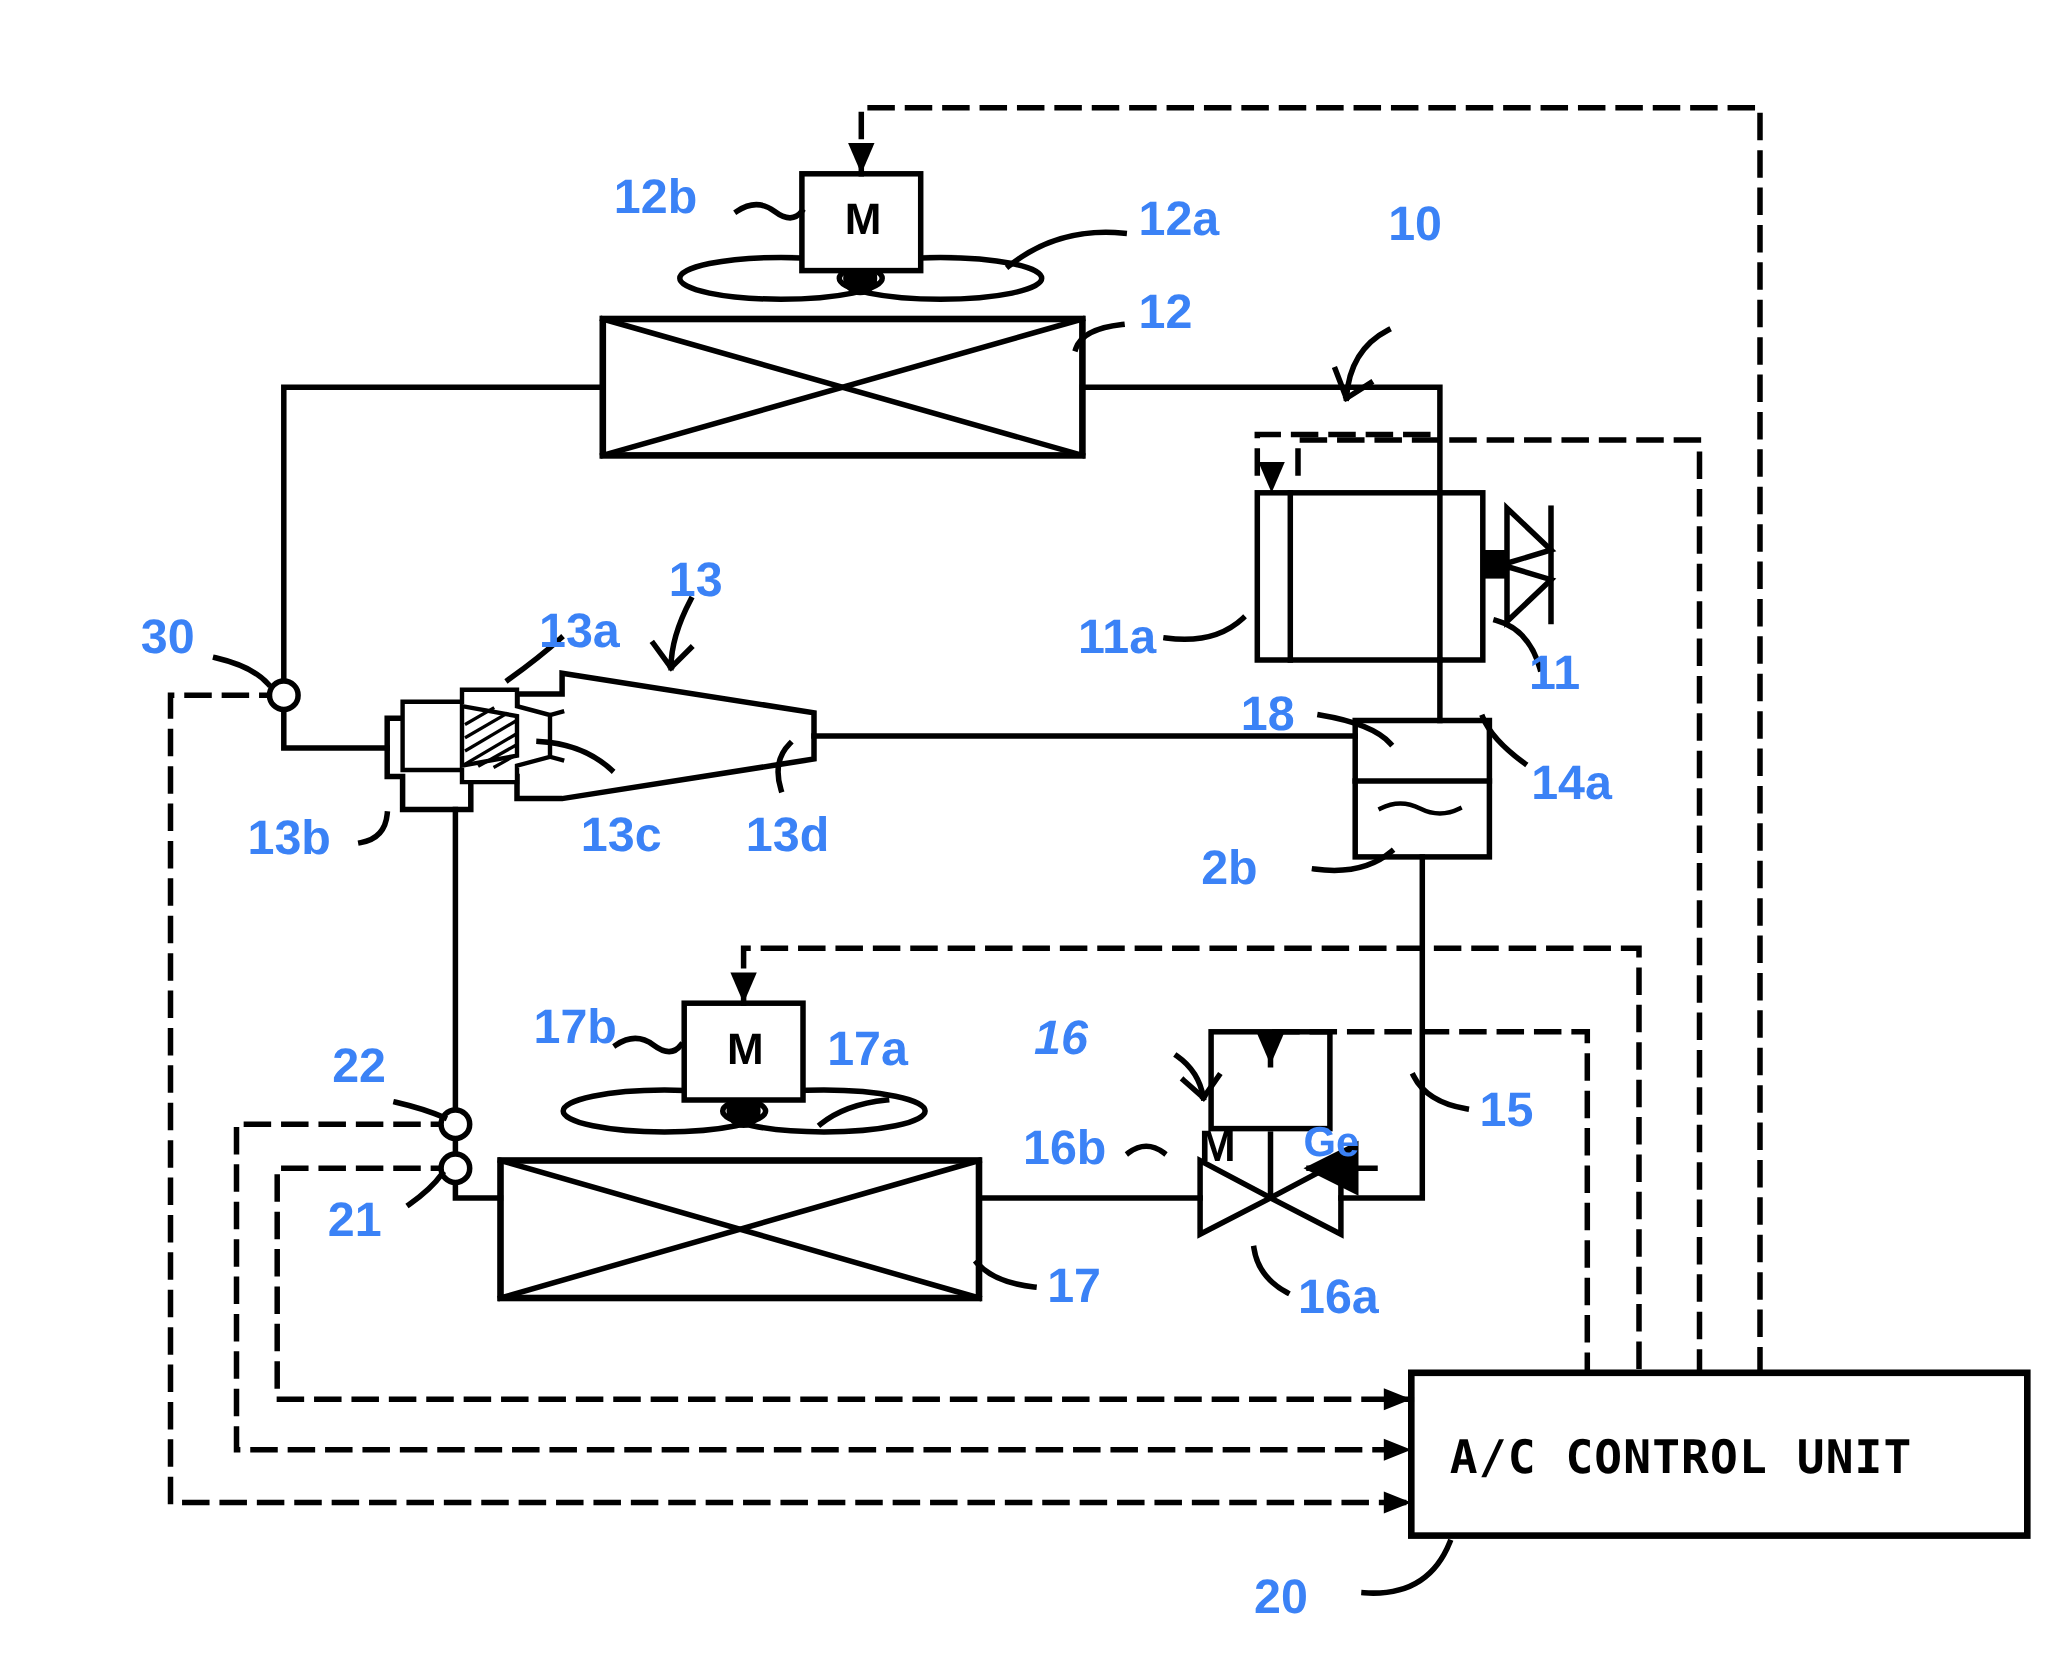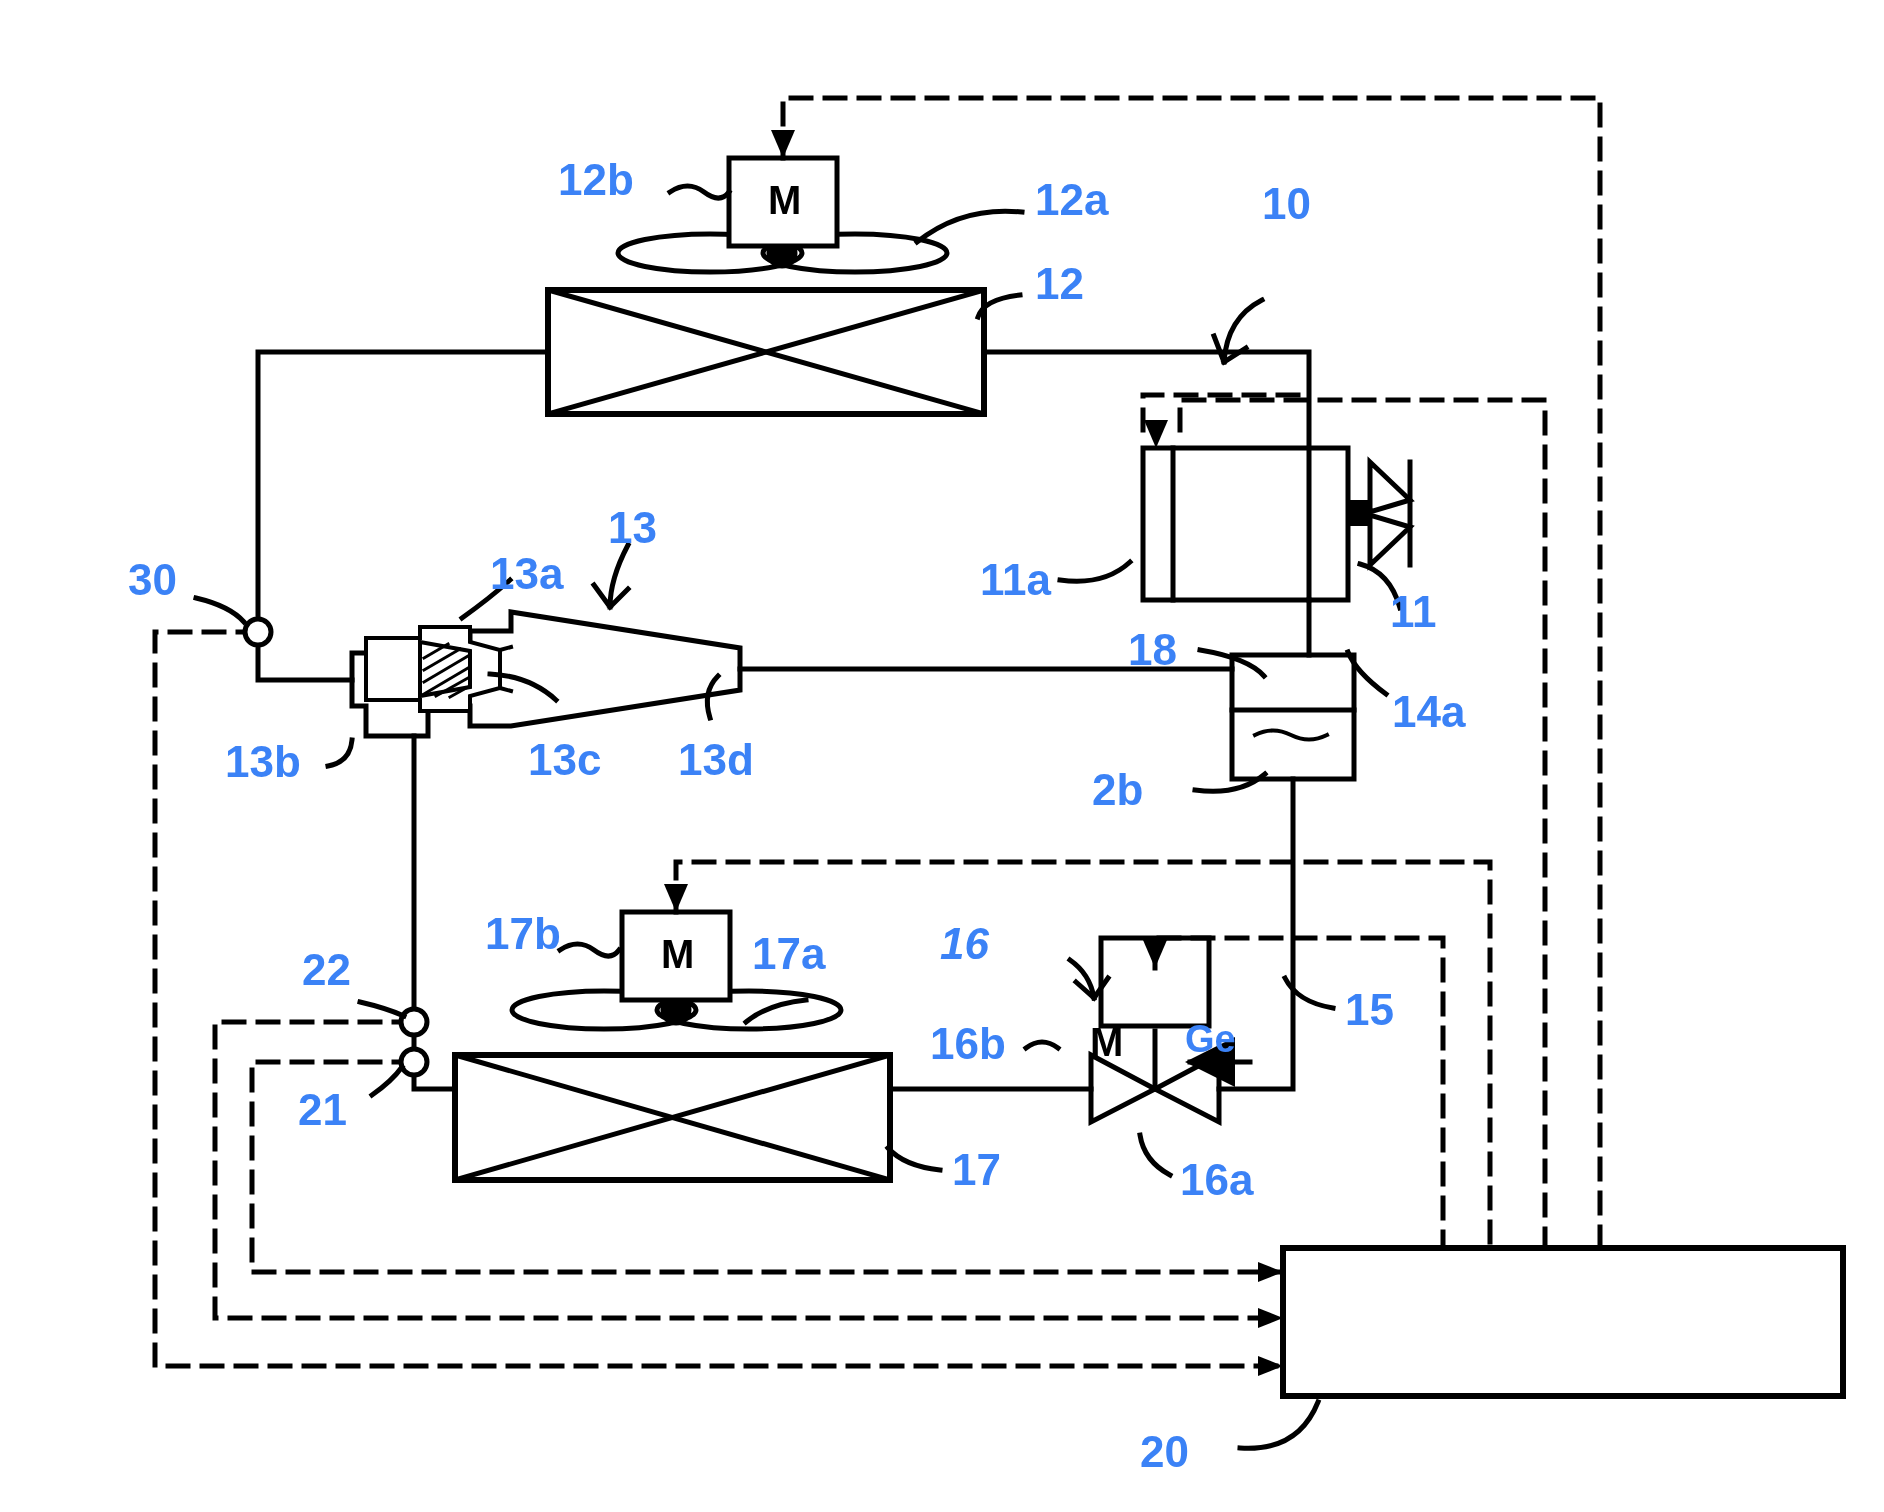--- a/index.html
+++ b/index.html
@@ -265,14 +265,15 @@
   <div class="lbl lbl-num" style="left:952px; top:1148px;">17</div>
 
   <div class="lbl lbl-num" style="left:940px; top:922px;font-style:italic;">16</div>
   <div class="lbl lbl-num" style="left:930px; top:1022px;">16b</div>
   <div class="lbl lbl-num" style="left:1180px; top:1158px;">16a</div>
   <div class="lbl lbl-num" style="left:1345px; top:988px;">15</div>
   <div class="lbl lbl-ge" style="left:1185px; top:1020px;">Ge</div>
 
   <div class="lbl lbl-num" style="left:1140px; top:1430px;">20</div>
 
+  <div class="ctrl-text" style="left:1318px; top:1300px;">A/C CONTROL UNIT</div>
 
 </div>
 
 </body></html>

